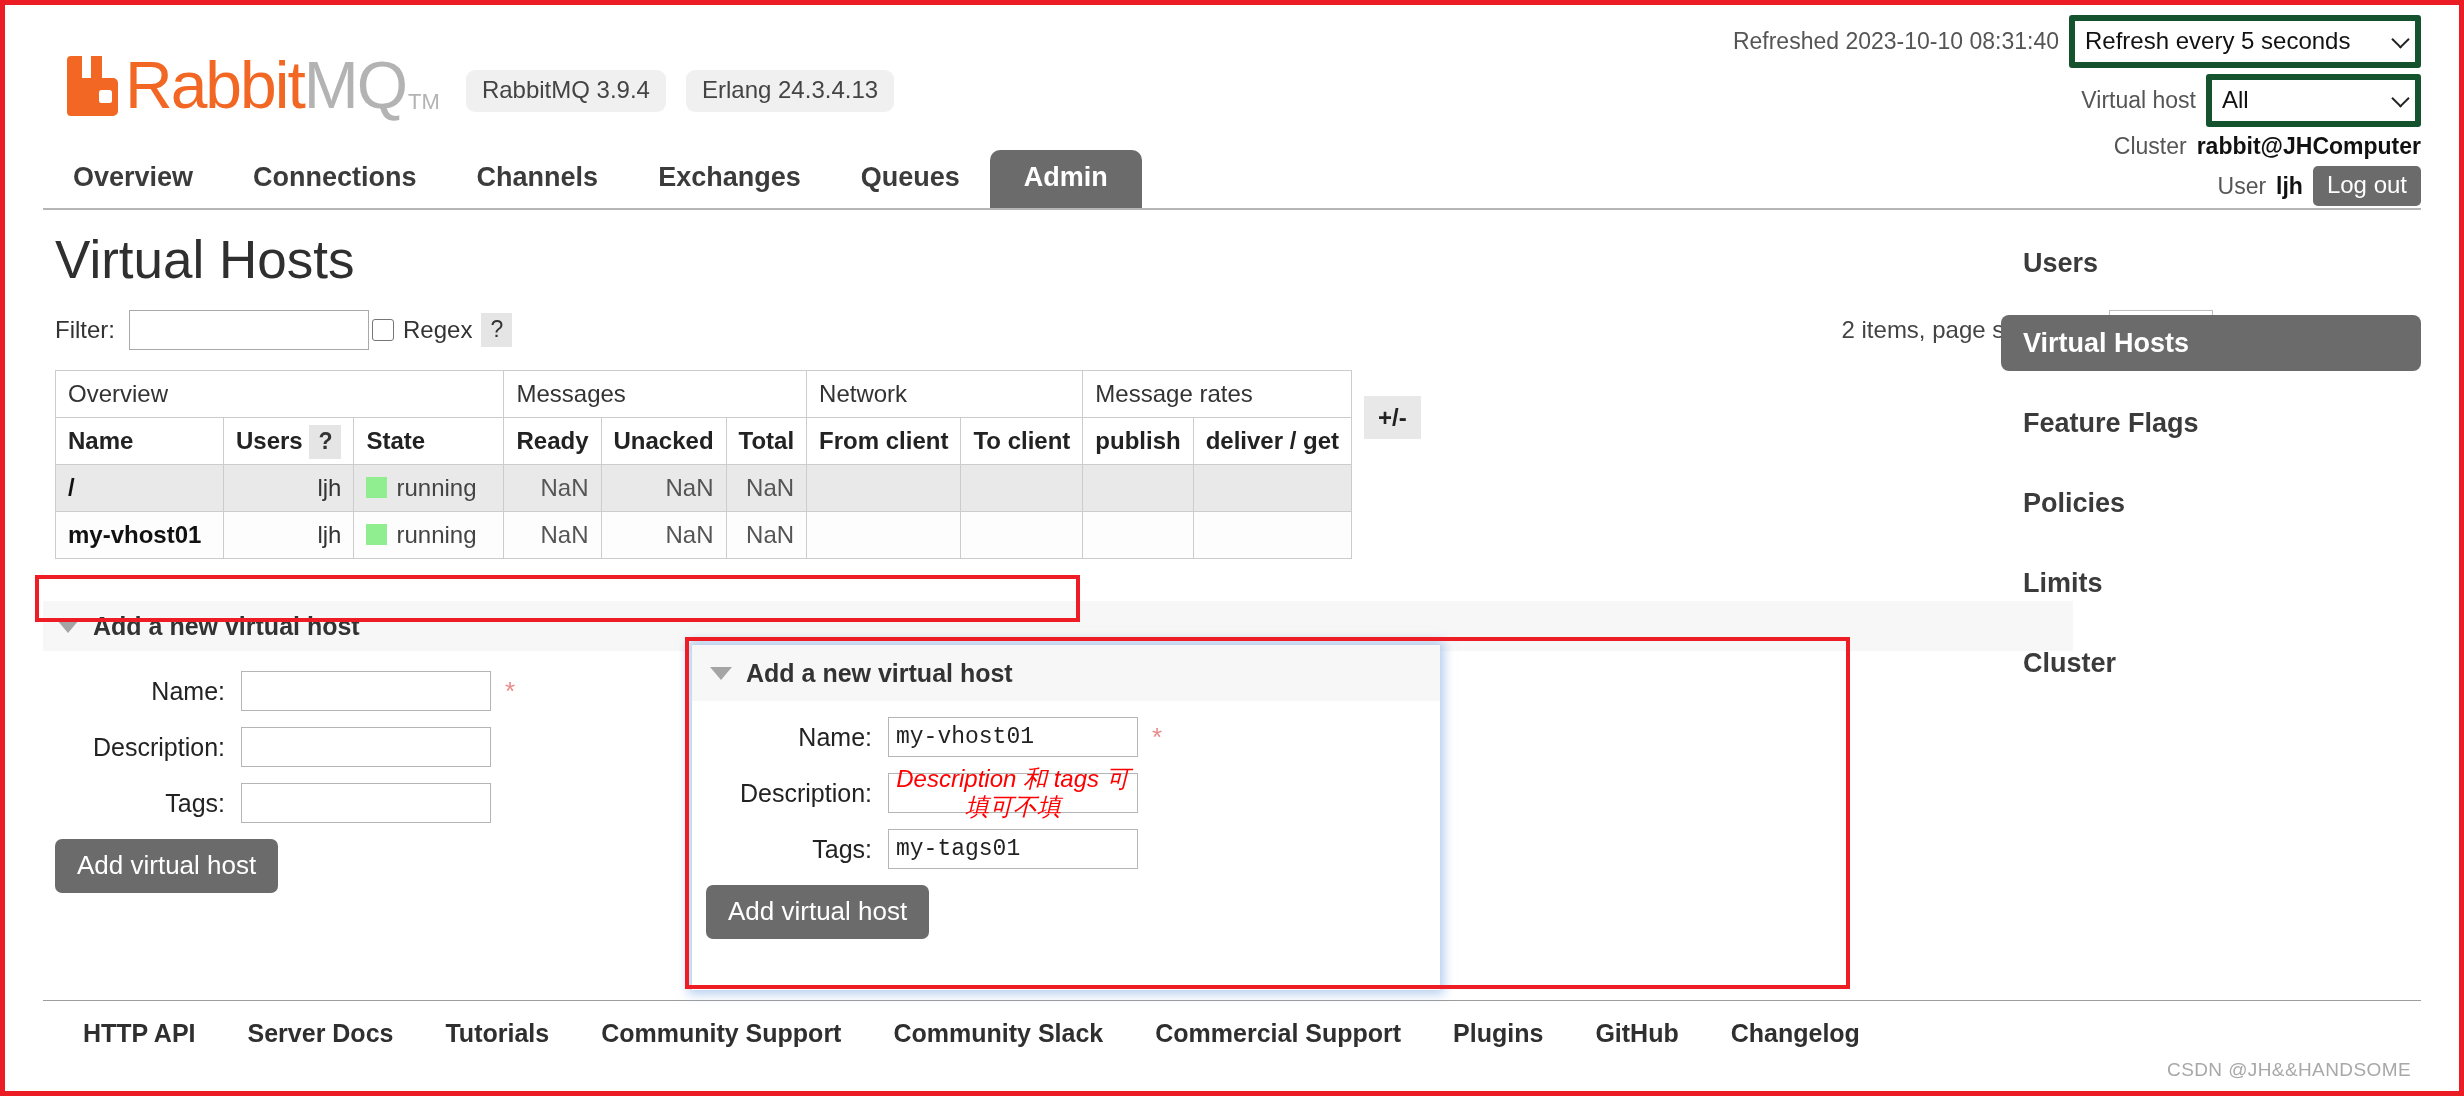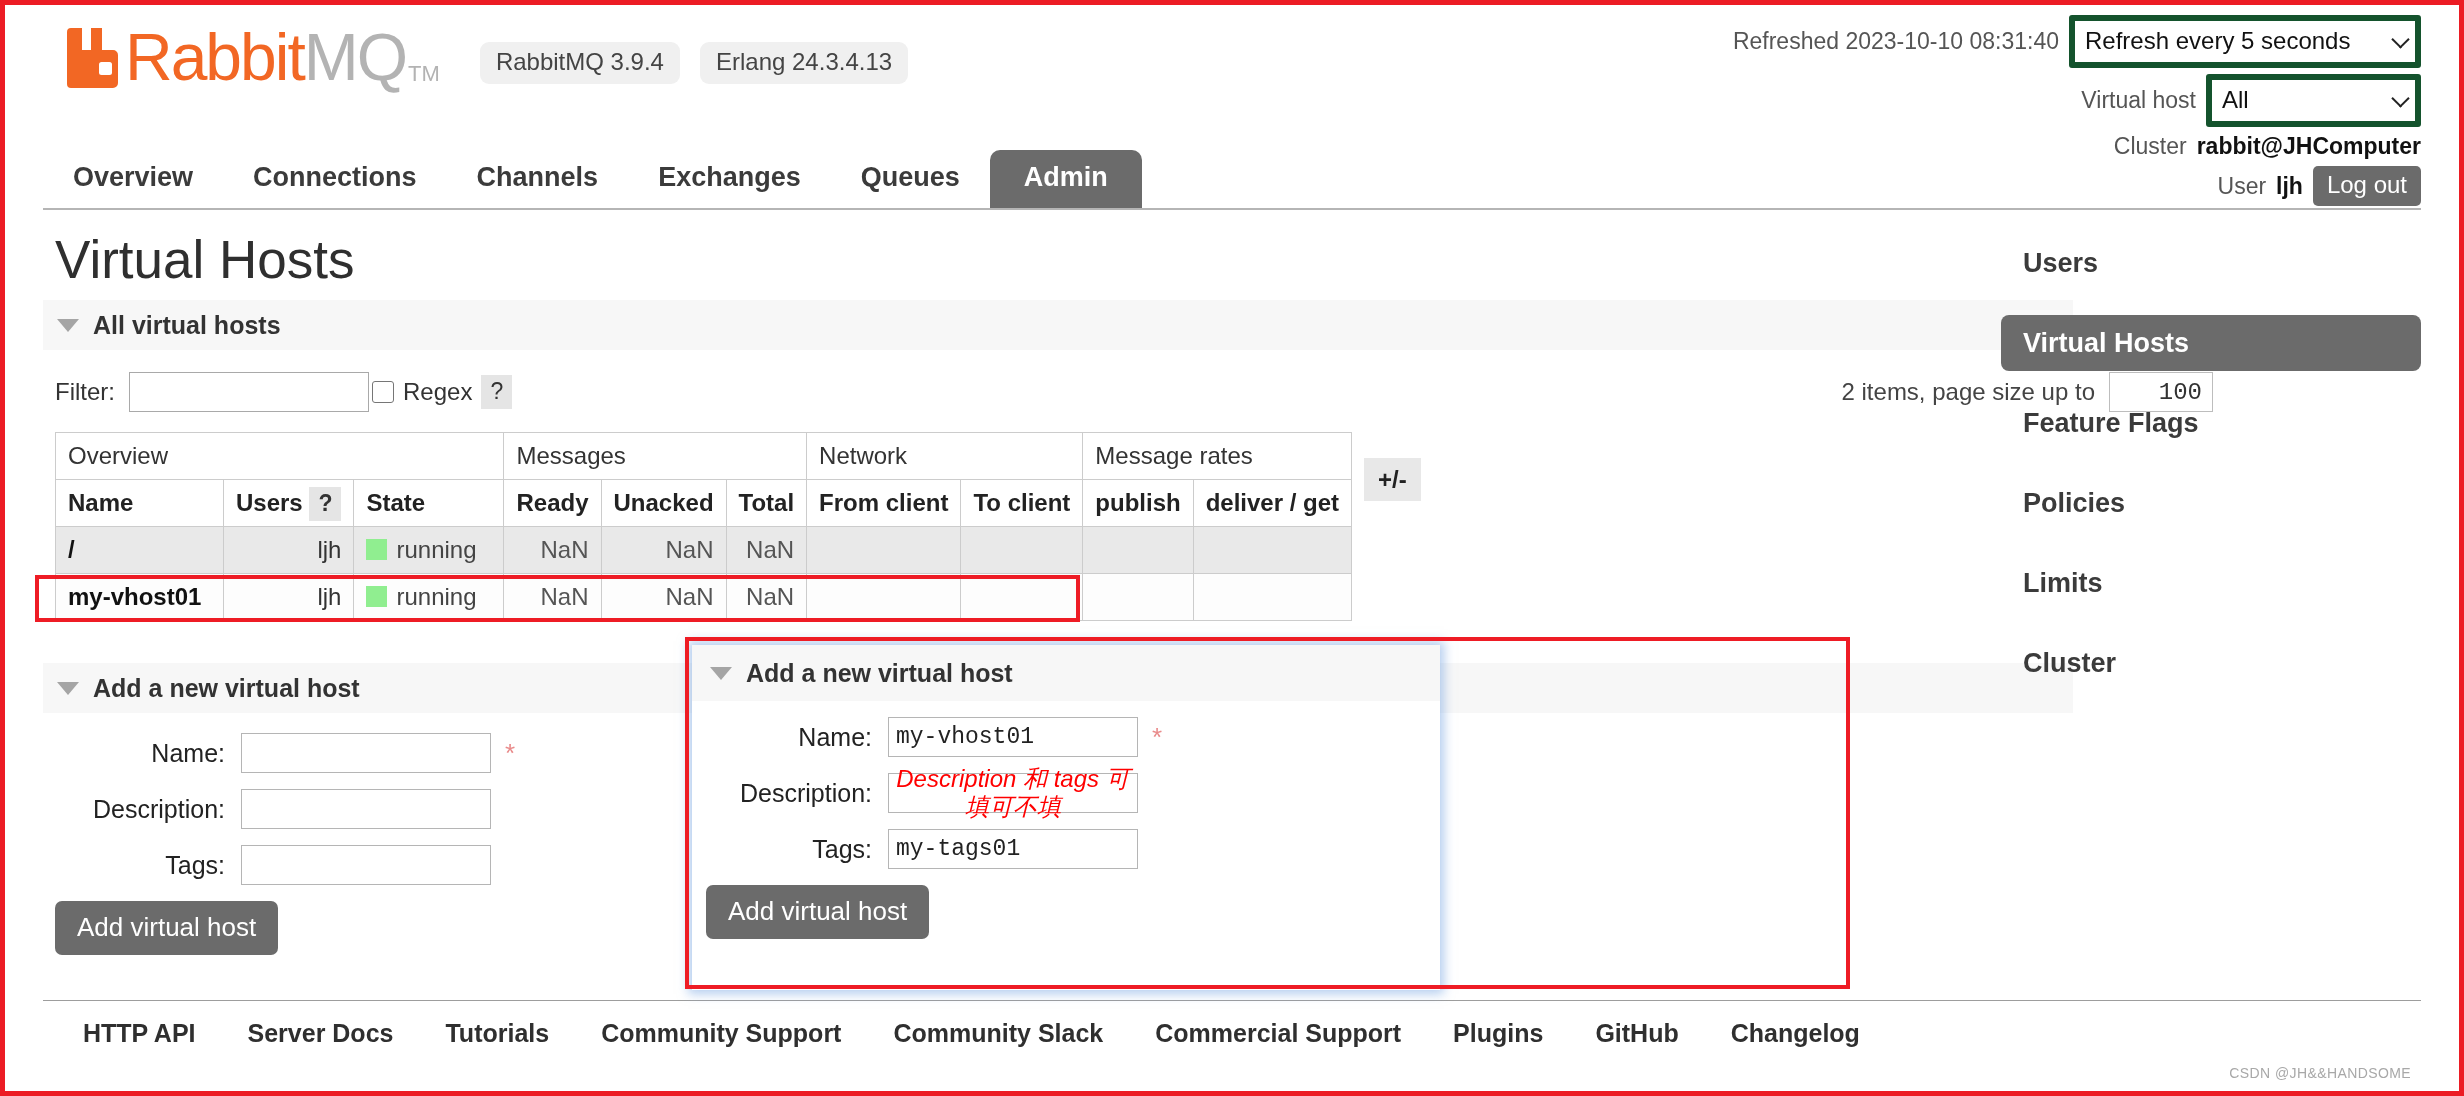--- a/index.html
+++ b/index.html
@@ -33,24 +33,23 @@
   }
 
   
   #header {
     position: relative;
     height: 205px;
     padding: 0 38px;
   }
   #logo-wrap {
     position: absolute;
-    left: 62px; top: 16px;
+    left: 62px; top: 44px;
     display: flex;
     align-items: flex-end;
-    gap: 14px;
   }
   .logo {
     display: flex;
     align-items: center;
     height: 72px;
   }
   .logo-mark { margin-right: 4px; display:block; }
   .logo-text {
     font-family: "Liberation Sans", sans-serif;
     font-size: 66px;
@@ -377,21 +376,21 @@
     font-size: 25px;
     font-weight: bold;
     color: #2f2f2f;
     cursor: pointer;
     white-space: nowrap;
     line-height: 28px;
   }
   #watermark {
     position: absolute;
     right: 48px; bottom: 10px;
-    font-size: 14px;
+    font-size: 19px;
     color: #a8a8a8;
     letter-spacing: 0.4px;
   }
 
   
   #overlay-popup {
     position: absolute;
     left: 687px; top: 640px;
     width: 748px; height: 345px;
     background: #fff;
@@ -481,24 +480,20 @@
       <div class="tab">Exchanges</div>
       <div class="tab">Queues</div>
       <div class="tab active">Admin</div>
     </div>
   </div>
 
   <div id="main">
 
     <h1 id="page-title">Virtual Hosts</h1>
 
-    <div class="section-bar" style="width:2030px;">
-      <span class="caret"></span>
-      <span class="section-title">All virtual hosts</span>
-    </div>
 
     <div id="filter-row">
       <span class="filter-label">Filter:</span>
       <input id="filter-input" type="text" value="" style="">
       <span class="regex-wrap">
         <span class="cbox"></span>
         <span class="regex-label">Regex</span>
         <span class="help-q">?</span>
       </span>
       <div id="paging">

